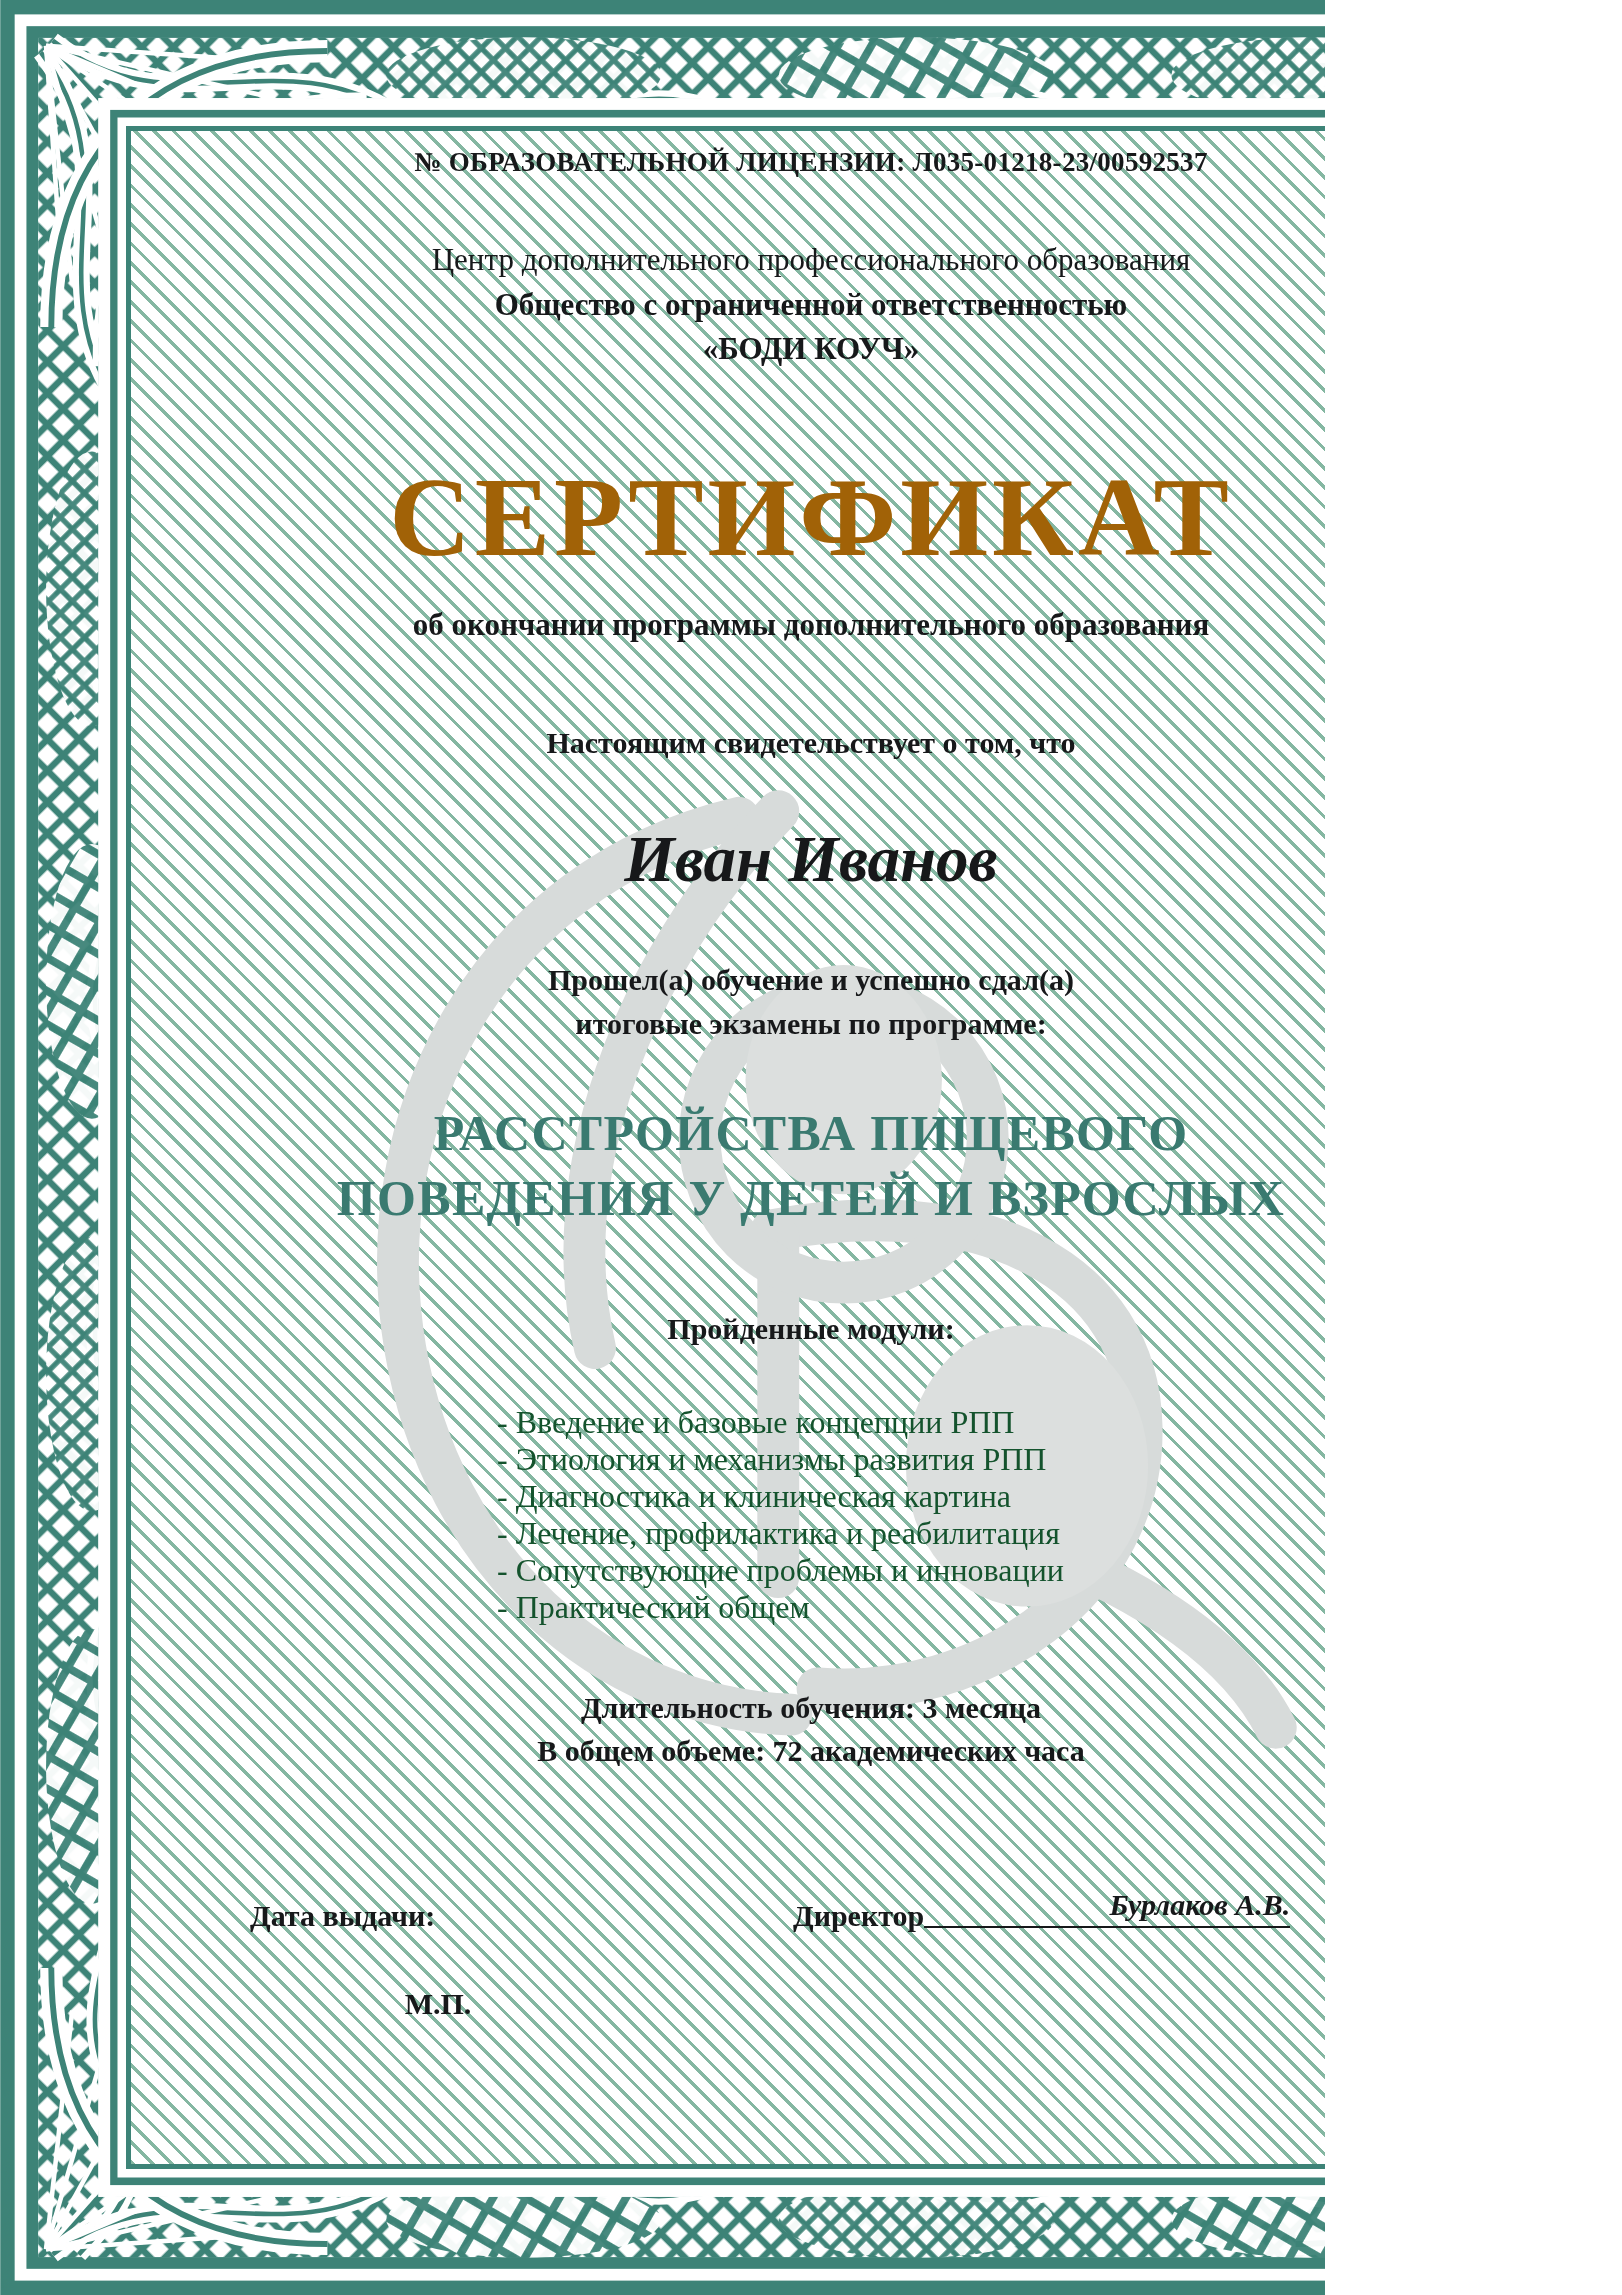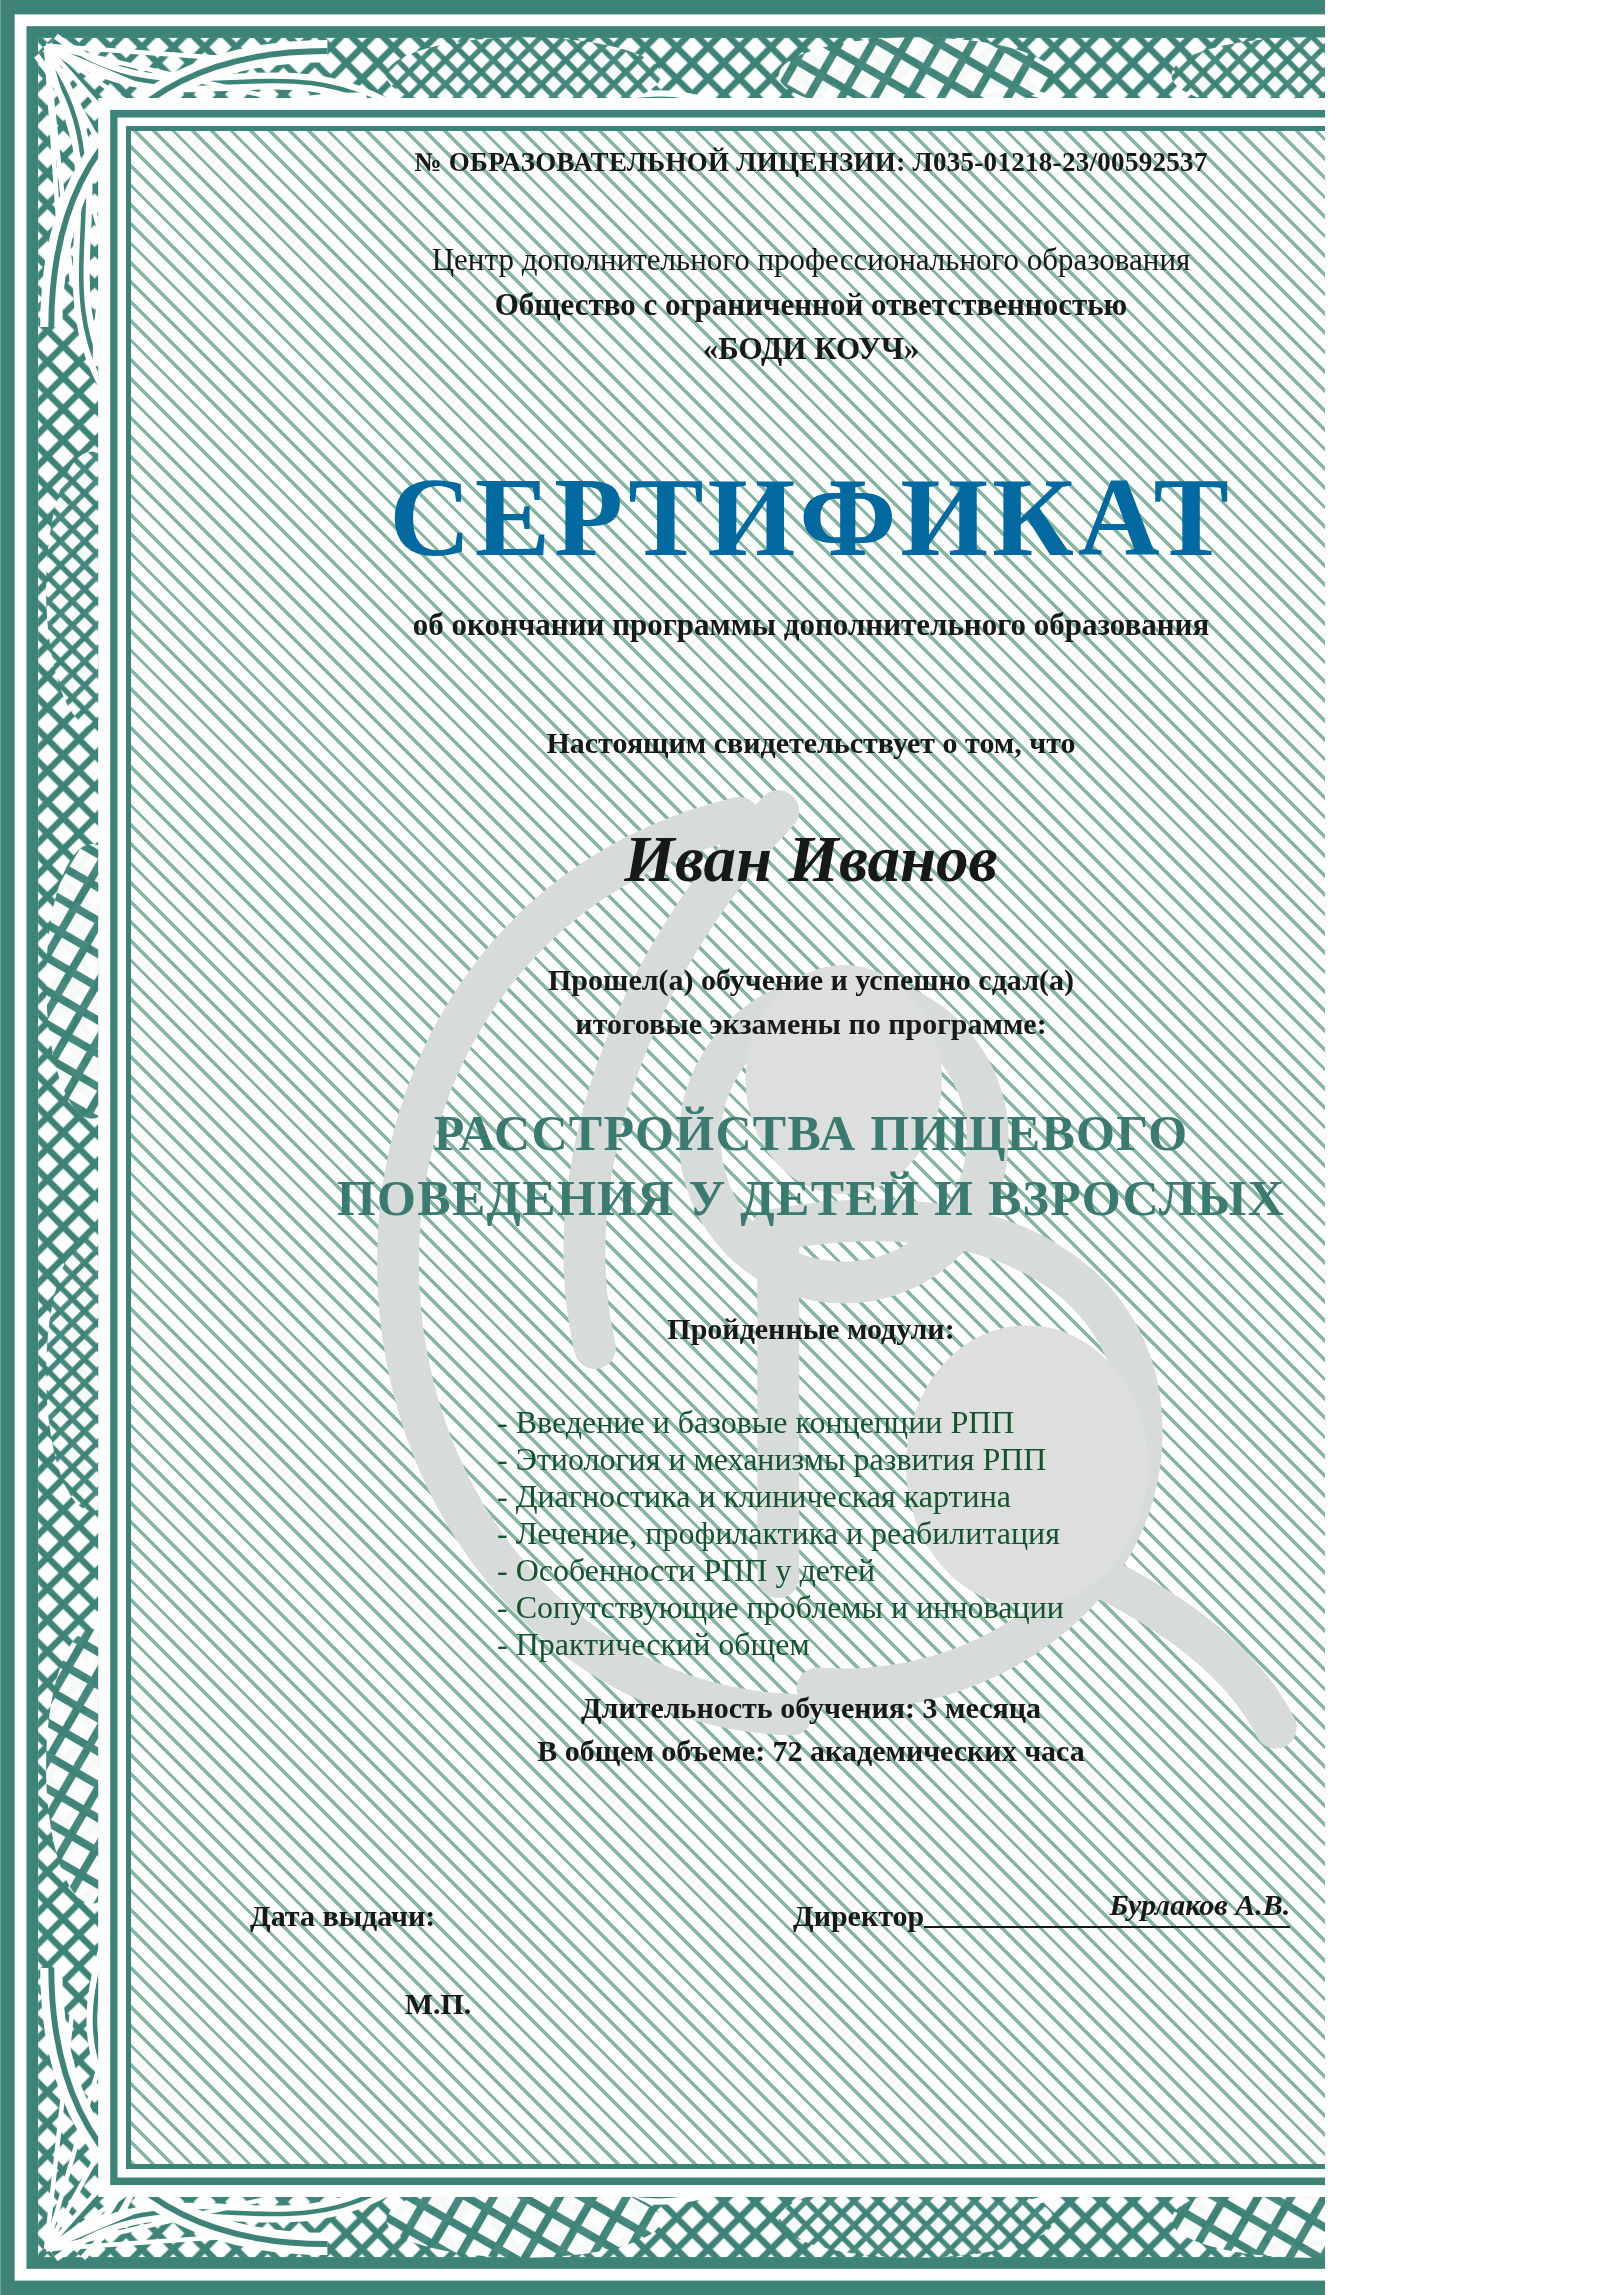--- a/index.html
+++ b/index.html
@@ -93,21 +93,21 @@
   }
 
   .org-1 { top: 111px; font-size: 31px; font-weight: normal; }
   .org-2 { top: 156px; font-size: 31px; font-weight: bold; }
   .org-3 { top: 200px; font-size: 31px; font-weight: bold; }
 
   .main-title {
     top: 321px;
     font-size: 113px;
     font-weight: bold;
-    color: #0369a1;
+    color: #a16207;
     letter-spacing: 3.9px;
   }
 
   .subtitle {
     top: 476px;
     font-size: 31px;
     font-weight: bold;
   }
 
   .presents {
@@ -429,21 +429,20 @@
       <div class="line program-1">РАССТРОЙСТВА ПИЩЕВОГО</div>
       <div class="line program-2">ПОВЕДЕНИЯ У ДЕТЕЙ И ВЗРОСЛЫХ</div>
 
       <div class="line modules-heading">Пройденные модули:</div>
 
       <div class="modules-list">
         <span class="module-item">- Введение и базовые концепции РПП</span>
         <span class="module-item">- Этиология и механизмы развития РПП</span>
         <span class="module-item">- Диагностика и клиническая картина</span>
         <span class="module-item">- Лечение, профилактика и реабилитация</span>
-        <span class="module-item">- Особенности РПП у детей</span>
         <span class="module-item">- Сопутствующие проблемы и инновации</span>
         <span class="module-item">- Практический общем</span>
       </div>
 
       <div class="line duration-1">Длительность обучения: 3 месяца</div>
       <div class="line duration-2">В общем объеме: 72 академических часа</div>
 
       <div class="sig-row">
         <div class="issue-date-label">Дата выдачи:</div>
 

